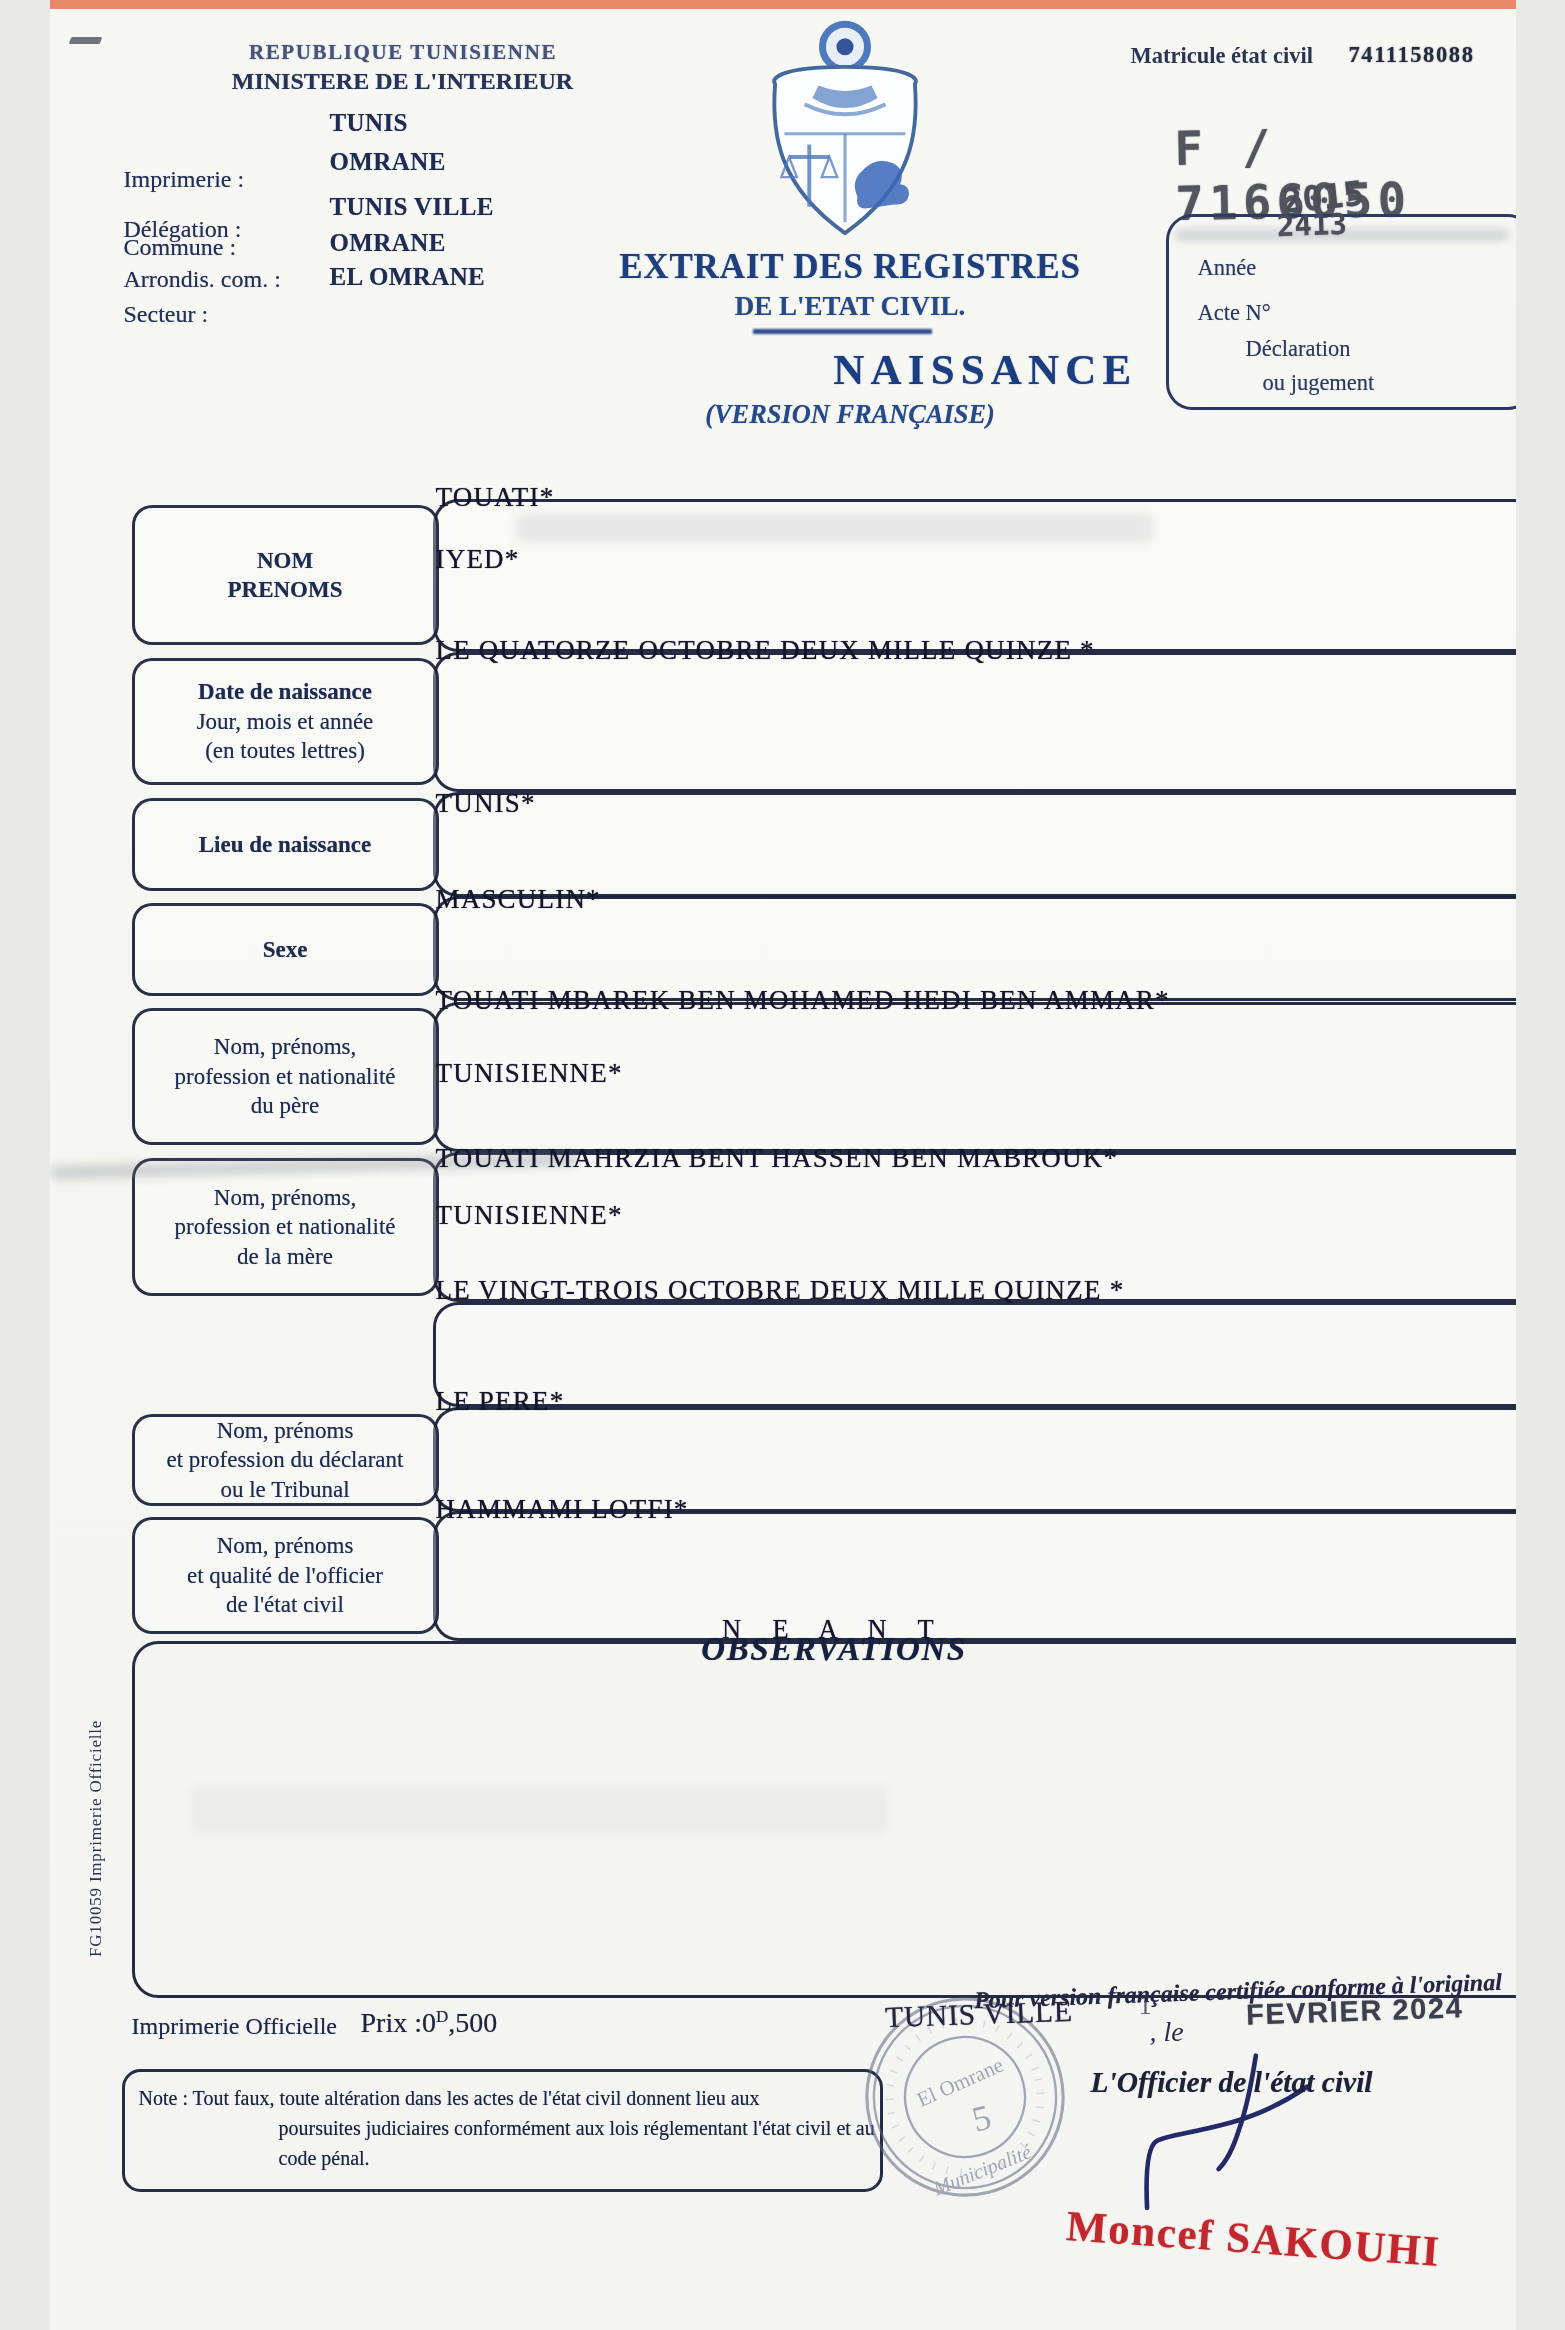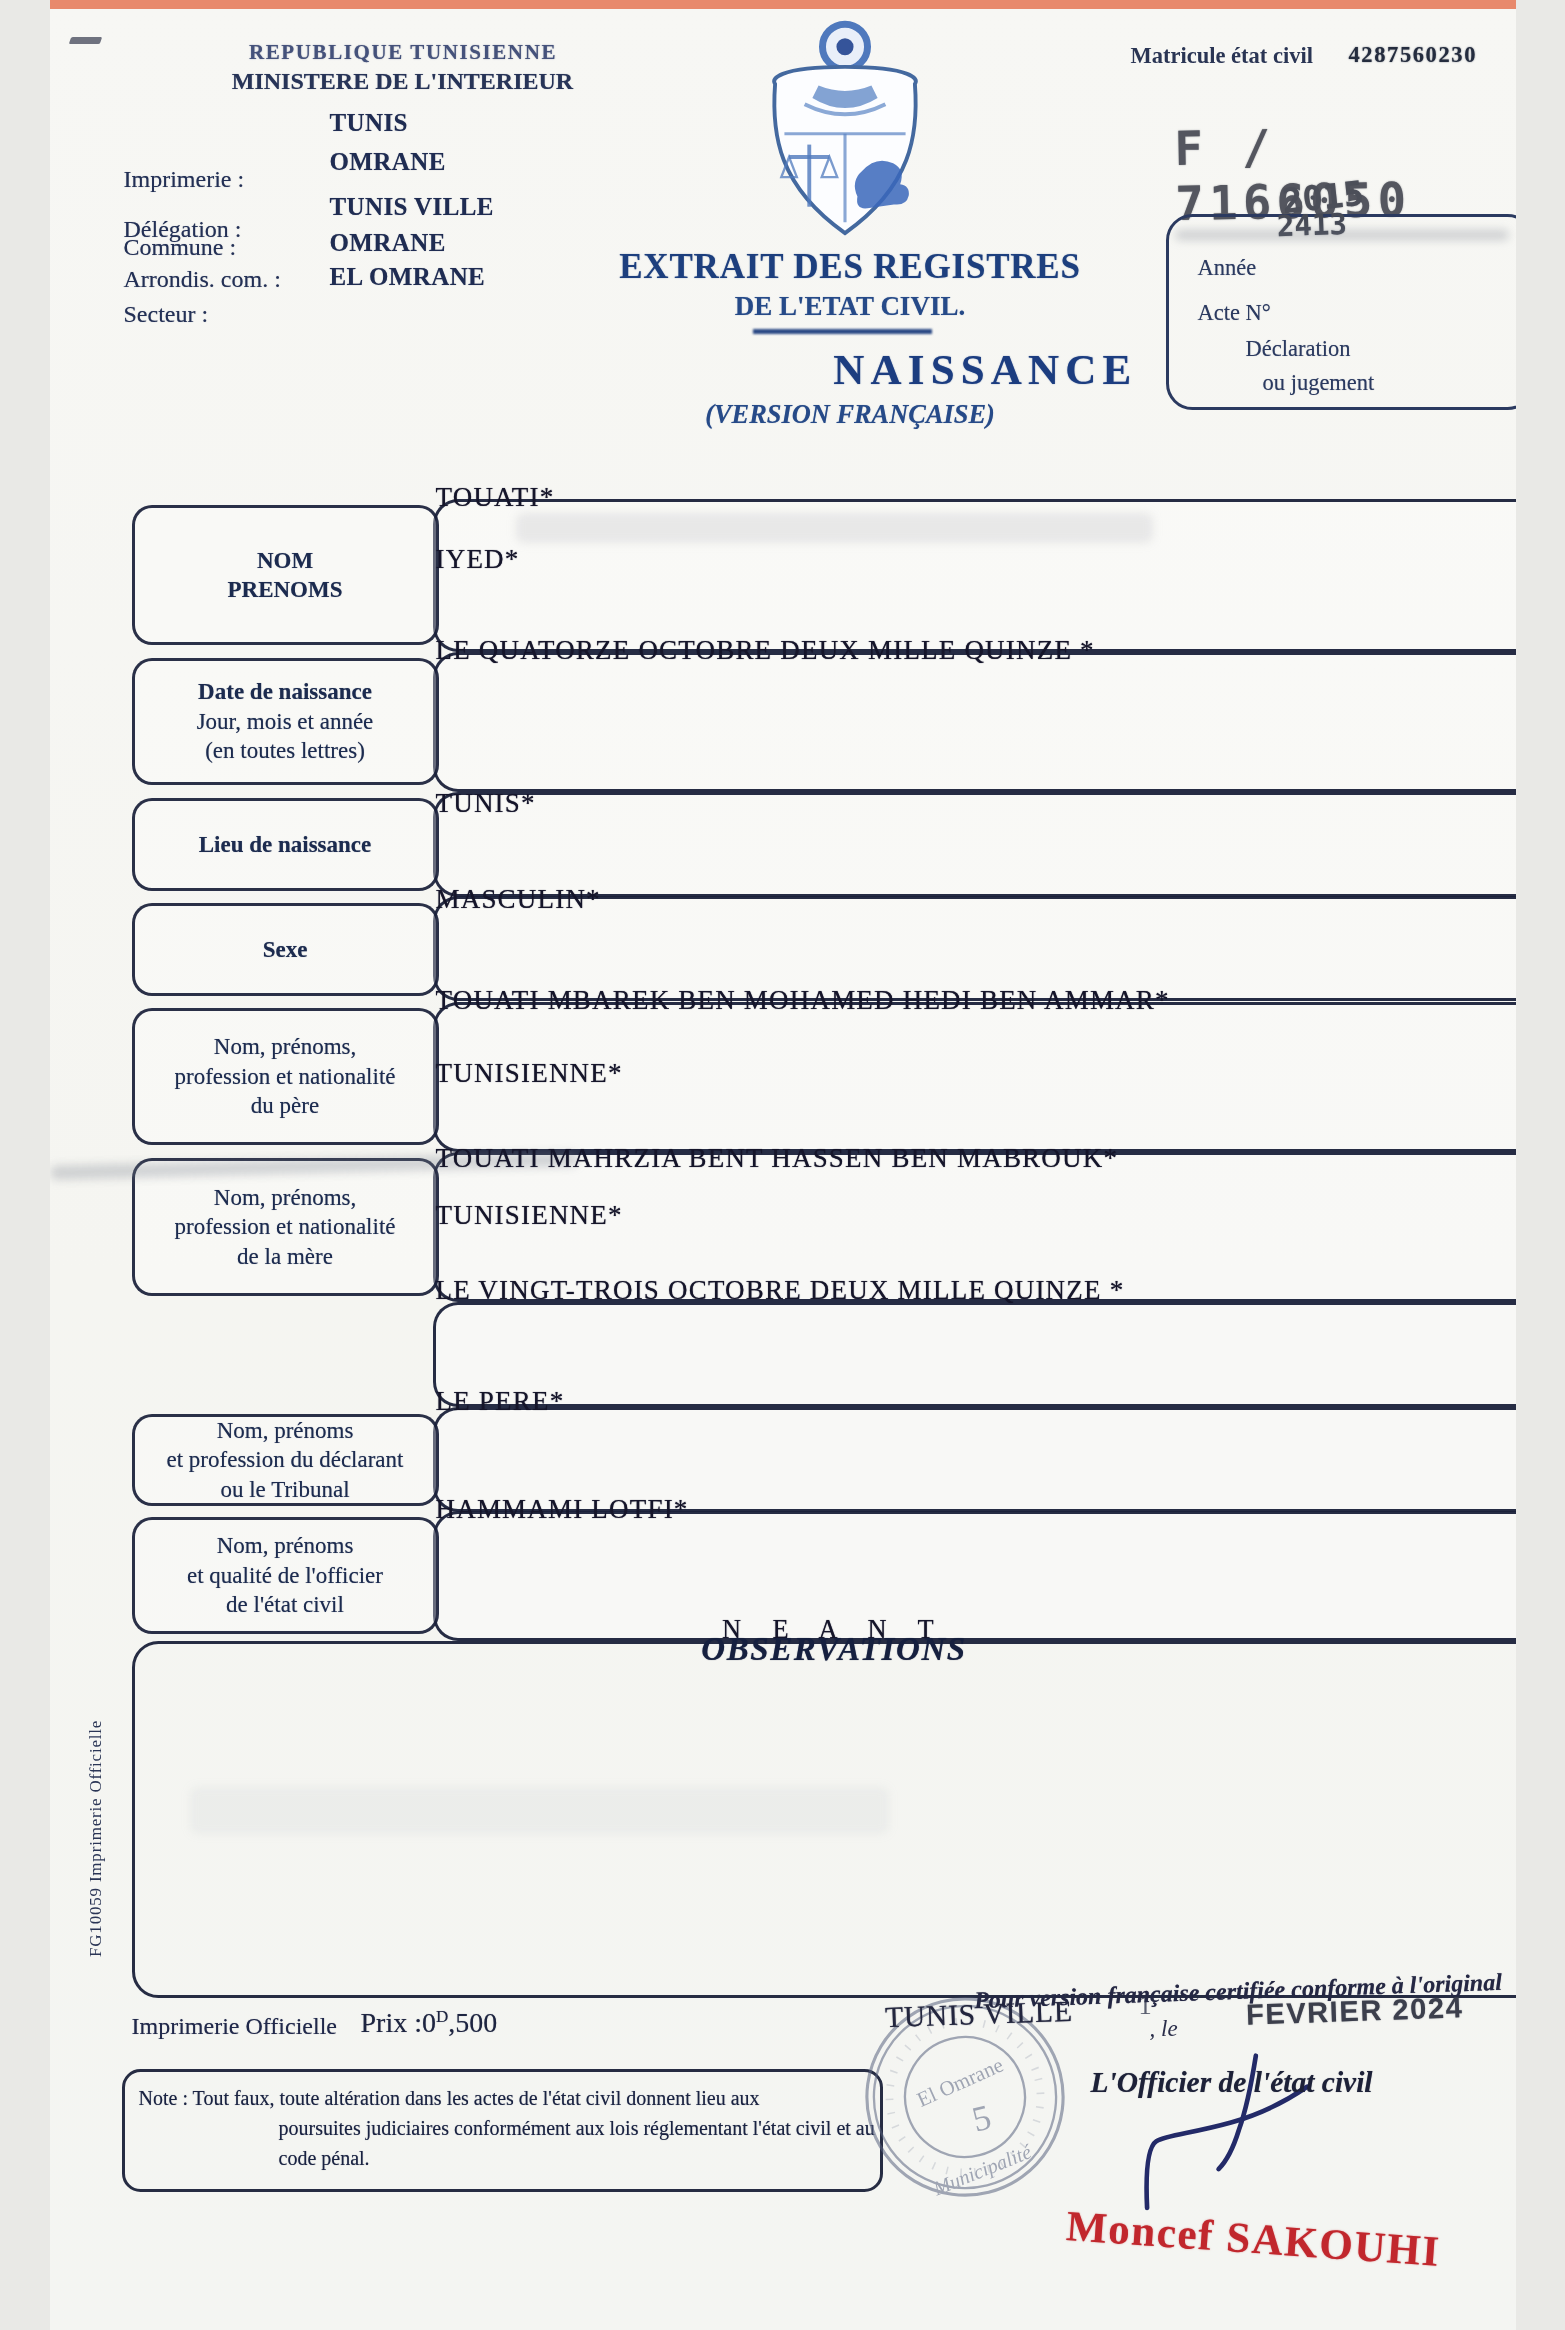--- a/index.html
+++ b/index.html
@@ -65,21 +65,21 @@
   .prix sup{font-size:17px;}
   .notebox{left:72px;top:2069px;width:761px;height:123px;border:3.1px solid rgba(19,26,52,.92);border-radius:18.6px;
            padding:11px 0 0 14px;box-sizing:border-box;}
   .noteline{font-size:20px;line-height:30px;color:#1a2342;white-space:nowrap;text-shadow:0 0 0.8px rgba(26,35,66,.55);}
   .noteindent{padding-left:140px;}
   .certify{left:924px;top:1978px;font-size:24px;font-style:italic;font-weight:600;color:#242743;
            transform:rotate(-2deg);white-space:nowrap;z-index:7;text-shadow:0 0 0.8px rgba(36,39,67,.6);}
   .city{left:835px;top:1998px;font-size:29.5px;letter-spacing:0.8px;color:#23263e;transform:rotate(-2deg);z-index:7;
         text-shadow:0 0 1.1px rgba(35,38,62,.8);}
   .dayfaint{left:1089px;top:1990px;font-size:26.4px;color:rgba(40,45,70,.75);z-index:7;}
-  .lelabel{left:1100px;top:2016px;font-size:23px;font-style:italic;color:#2a2e4a;z-index:7;}
+  .lelabel{left:1100px;top:2016px;font-size:28px;font-style:italic;color:#2a2e4a;z-index:7;}
   .datestamp{left:1196px;top:1995px;font-family:"Liberation Sans",sans-serif;font-weight:bold;font-size:29px;
              letter-spacing:1.6px;color:#3c3f4c;transform:rotate(-2deg);z-index:7;text-shadow:0 0 1.2px rgba(60,63,76,.6);}
   .officer{left:1041px;top:2066px;font-size:29.5px;font-weight:bold;font-style:italic;color:#1d2138;z-index:7;
            text-shadow:0 0 0.9px rgba(29,33,56,.6);}
   .redstamp{left:1016px;top:2214px;font-size:43px;font-weight:bold;color:#c1272d;transform:rotate(4deg);
             letter-spacing:1.6px;z-index:8;text-shadow:0 0 1.6px rgba(193,39,45,.55);white-space:nowrap;}
 </style>
 </head>
 <body>
 
@@ -111,21 +111,21 @@
     <path d="M60,120 Q112,146 164,120" fill="none" stroke="#5b84c4" stroke-width="5" opacity=".7"></path>
     <line x1="34" y1="158" x2="190" y2="158" stroke="#5b84c4" stroke-width="4" opacity=".7"></line>
     <line x1="112" y1="158" x2="112" y2="272" stroke="#5b84c4" stroke-width="4" opacity=".7"></line>
     <line x1="66" y1="172" x2="66" y2="252" stroke="#4f79bd" stroke-width="5" opacity=".8"></line>
     <line x1="40" y1="188" x2="92" y2="188" stroke="#4f79bd" stroke-width="5" opacity=".8"></line>
     <path d="M40,188 l-10,26 h20 Z M92,188 l-10,26 h20 Z" fill="none" stroke="#4f79bd" stroke-width="3" opacity=".75"></path>
     <path d="M134,206 q18,-20 40,-10 q16,8 9,27 q13,2 11,15 q-3,13 -19,11 l-34,5 q-16,2 -13,-15 q-9,-20 6,-33 Z" fill="#3a67bb" opacity=".85"></path>
   </svg>
 
   <div class="abs matlbl">Matricule état civil</div>
-  <div class="abs matval">4287560230</div>
+  <div class="abs matval">7411158088</div>
   <div class="abs serial">F / 7166050</div>
   <div class="abs yearstamp">2015</div>
 
   <div class="abs actebox"></div>
   <div class="abs actestamp">2413</div>
   <div class="abs actetext" style="left:1148px;top:255px">Année</div>
   <div class="abs actetext" style="left:1148px;top:300px">Acte N°</div>
   <div class="abs actetext" style="left:1196px;top:336px">Déclaration</div>
   <div class="abs actetext" style="left:1213px;top:370px">ou jugement</div>
   <div class="abs smudge" style="left:1125px;top:230px;width:334px;height:10px;background:rgba(110,115,128,.3)"></div>

